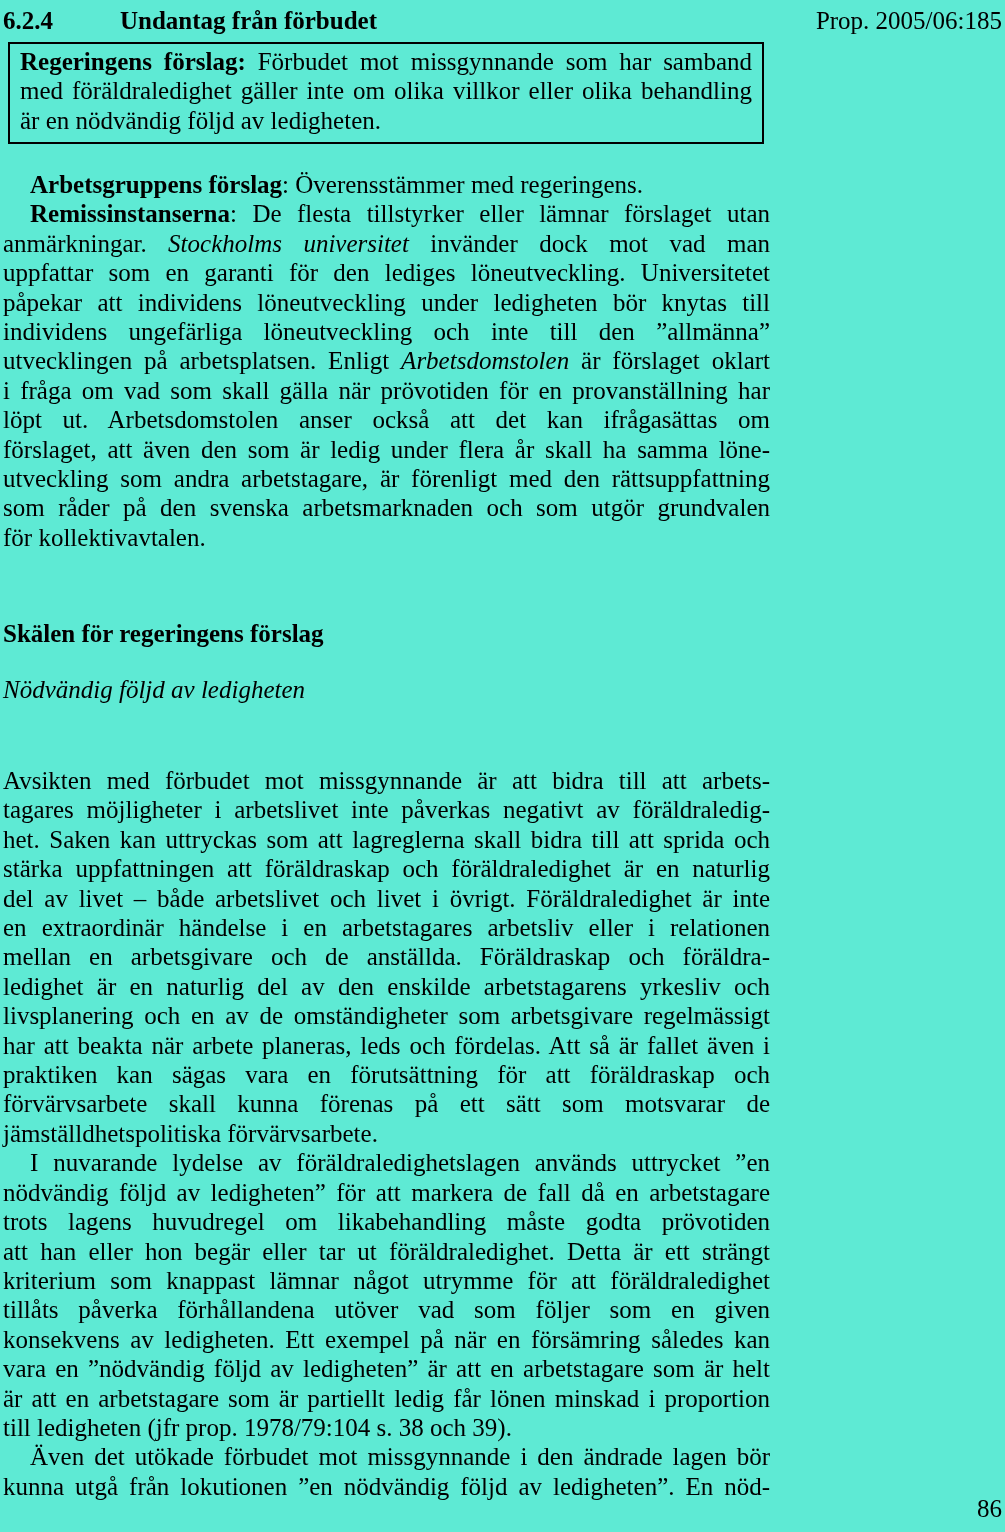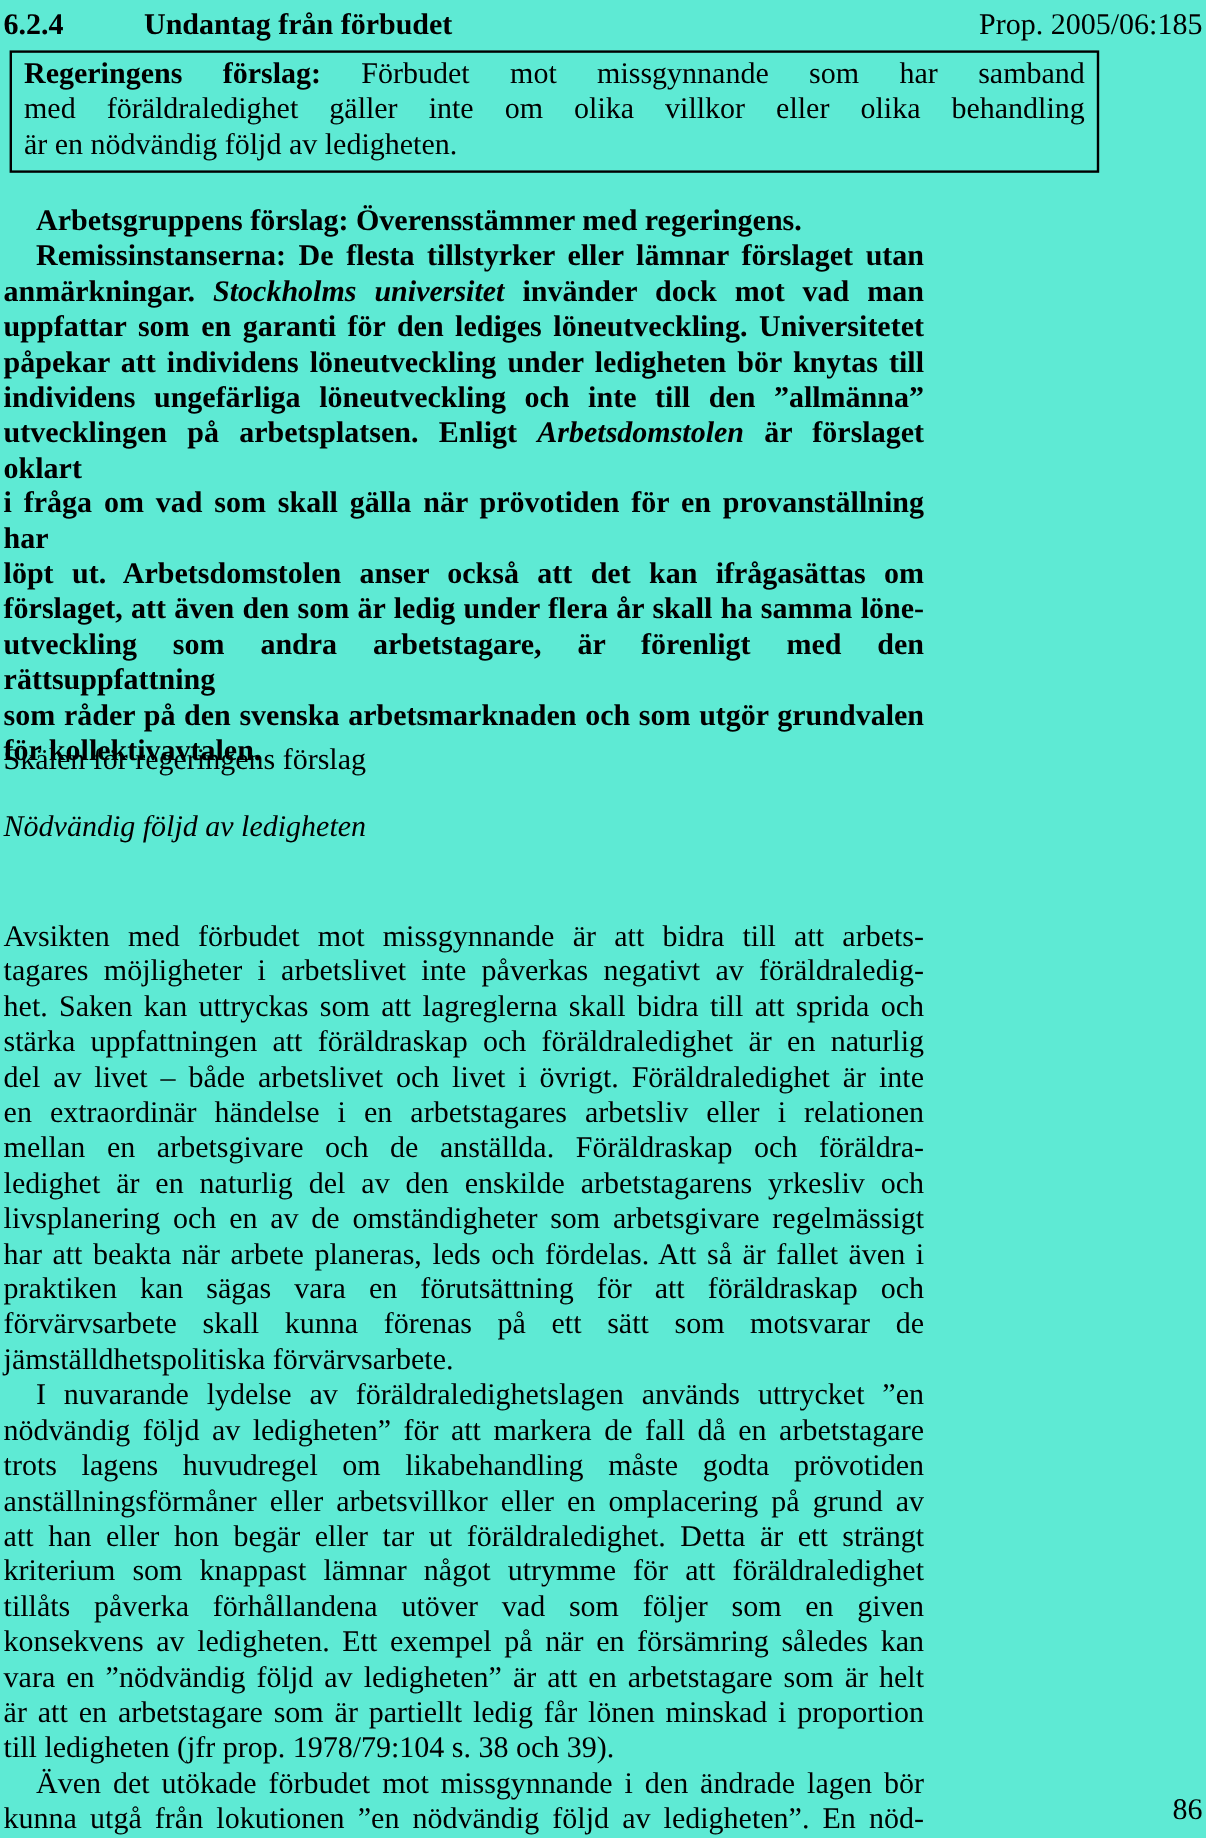--- a/index.html
+++ b/index.html
@@ -11,40 +11,40 @@
     font-size:25px;color:#000;
     overflow:hidden;
   }
   
   .hdr-left{position:absolute;top:7px;left:3px;font-weight:bold;white-space:nowrap;}
   .hdr-num{display:inline-block;width:117px;}
   .hdr-right{position:absolute;top:7px;right:3px;font-weight:normal;white-space:nowrap;}
 
   
   .propbox{
-    position:absolute;top:42px;left:8px;width:908px;
+    position:absolute;top:42px;left:8px;width:756px;
     border:2px solid #000;box-sizing:border-box;
     padding:3px 10px 7px 10px;
   }
 
   
   .col{position:absolute;left:3px;width:767px;}
-  .block1{top:170px;font-weight:bold;}
+  .block1{top:170px;}
   .block2{top:722px;margin-top:44px;}
 
   
   .tl{
     line-height:29.4px;
     text-align:justify;
     text-align-last:justify;
   }
   .tl.last{text-align-last:left;}
   .tl.ind{text-indent:27px;}
 
-  .heading2{position:absolute;top:620px;left:3px;font-weight:normal;white-space:nowrap;text-align:center;}
+  .heading2{position:absolute;top:620px;left:3px;font-weight:bold;white-space:nowrap;text-align:center;}
   .subheading{position:absolute;top:676px;left:3px;font-style:italic;white-space:nowrap;}
 
   .pagenum{position:absolute;top:1495px;right:3px;}
 </style>
 </head>
 <body>
 
 <div class="page">
 
   <div class="hdr-left">
@@ -87,21 +87,20 @@
       <div class="tl">mellan en arbetsgivare och de anställda. Föräldraskap och föräldra-</div>
       <div class="tl">ledighet är en naturlig del av den enskilde arbetstagarens yrkesliv och</div>
       <div class="tl">livsplanering och en av de omständigheter som arbetsgivare regelmässigt</div>
       <div class="tl">har att beakta när arbete planeras, leds och fördelas. Att så är fallet även i</div>
       <div class="tl">praktiken kan sägas vara en förutsättning för att föräldraskap och</div>
       <div class="tl">förvärvsarbete skall kunna förenas på ett sätt som motsvarar de</div>
       <div class="tl last">jämställdhetspolitiska förvärvsarbete.</div>
       <div class="tl ind">I nuvarande lydelse av föräldraledighetslagen används uttrycket ”en</div>
       <div class="tl">nödvändig följd av ledigheten” för att markera de fall då en arbetstagare</div>
       <div class="tl">trots lagens huvudregel om likabehandling måste godta prövotiden</div>
-      <div class="tl">anställningsförmåner eller arbetsvillkor eller en omplacering på grund av</div>
       <div class="tl">att han eller hon begär eller tar ut föräldraledighet. Detta är ett strängt</div>
       <div class="tl">kriterium som knappast lämnar något utrymme för att föräldraledighet</div>
       <div class="tl">tillåts påverka förhållandena utöver vad som följer som en given</div>
       <div class="tl">konsekvens av ledigheten. Ett exempel på när en försämring således kan</div>
       <div class="tl">vara en ”nödvändig följd av ledigheten” är att en arbetstagare som är helt</div>
       <div class="tl">är att en arbetstagare som är partiellt ledig får lönen minskad i proportion</div>
       <div class="tl last">till ledigheten (jfr prop. 1978/79:104 s. 38 och 39).</div>
       <div class="tl ind">Även det utökade förbudet mot missgynnande i den ändrade lagen bör</div>
       <div class="tl">kunna utgå från lokutionen ”en nödvändig följd av ledigheten”. En nöd-</div>
     </div>

